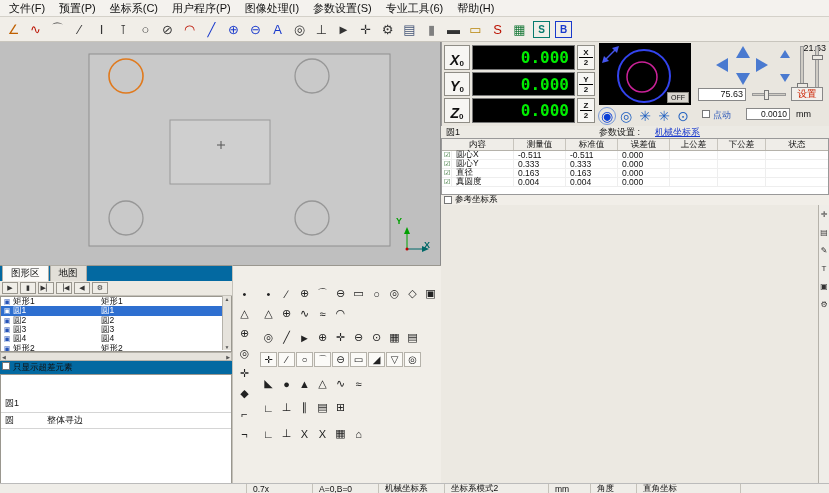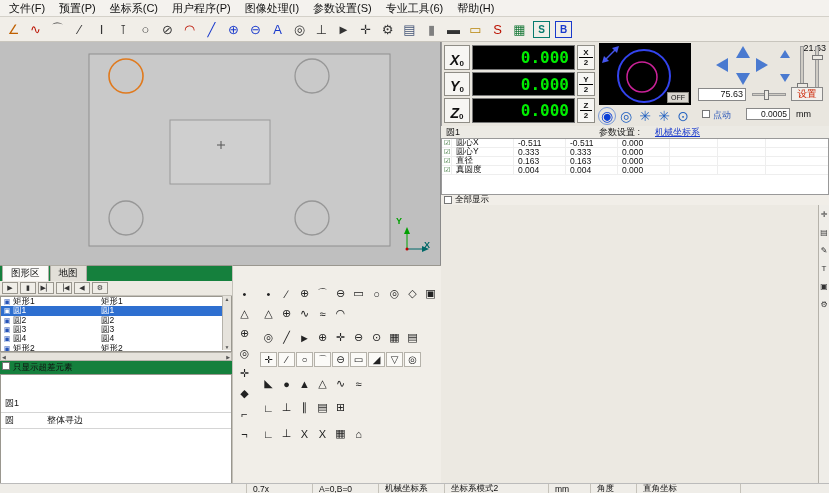--- a/index.html
+++ b/index.html
@@ -14,21 +14,21 @@
 .tbtn{width:21px;height:21px;display:flex;align-items:center;justify-content:center;font-size:13px;color:#333;cursor:default}
 [data-k="orange"]{color:#c06000}[data-k="red"]{color:#bb1100}[data-k="blue"]{color:#1a3acc}
 [data-k="dark"]{color:#333}[data-k="slate"]{color:#445577}[data-k="gray"]{color:#808080}
 [data-k="gold"]{color:#b8860b}[data-k="green"]{color:#1a7a3a}[data-k="magenta"]{color:#aa0077}
 .tbtn[data-k="teal-boxed"]{color:#067a6e;border:1px solid #067a6e;width:17px;height:17px;font-weight:bold;font-size:10px;margin:0 2px}
 .tbtn[data-k="blue-boxed"]{color:#1a3acc;border:1px solid #1a3acc;width:17px;height:17px;font-weight:bold;font-size:10px;margin:0 2px}
 
 .cad{left:0;top:42px;width:441px;height:223px;background:#bfbfbf;border-right:1px solid #8a8a8a}
 .axislbl{position:absolute;font-size:9px;font-weight:bold}
 
-.gpanel{left:0;top:265px;width:232px;height:158px;background:#15803d;border-top:1px solid #9a978f}
+.gpanel{left:0;top:265px;width:232px;height:158px;background:#0369a1;border-top:1px solid #9a978f}
 .gtabs{position:absolute;left:0;top:0;width:232px;height:15px;display:flex;align-items:flex-end;padding-left:2px;gap:1px}
 .gtab{padding:1px 8px;font-size:9.5px;border:1px solid #b0ada5;border-bottom:none;background:#e2dfd8;cursor:default}
 .gtab[data-k="active"]{background:#fbfaf8}
 .gctrl{position:absolute;left:0;top:15px;width:232px;height:15px;display:flex;gap:2px;padding:1px 2px;background:#ece9e2;border-bottom:1px solid #c5c2ba}
 .gcbtn{width:16px;height:12px;font-size:7px;border:1px solid #9a978f;background:#f0eee8;display:flex;align-items:center;justify-content:center;color:#333;cursor:default}
 .glist{position:absolute;left:0;top:30px;width:232px;height:56px;background:#fff;border:1px solid #9a978f;overflow:hidden}
 .lrow{height:9.3px;display:flex;align-items:center;font-size:8.5px;line-height:9px}
 .lrow[data-sel="1"]{background:#2e6fd0;color:#fff}
 .lchk{width:12px;text-align:center;color:#2553b8;font-size:7px}
 .lrow[data-sel="1"] .lchk{color:#fff}
@@ -402,31 +402,40 @@
     <span class="vslider" style="left:121px;top:4px">
         <span class="vthumb" style="top:8px"></span>
       </span>
     <span class="posbox">75.63</span>
     <span class="hslider" style="left:58px;top:51px">
         <span class="hthumb" style="left:11px"></span>
       </span>
     <span class="setbtn">设置</span>
     <span class="cbx" style="position:absolute;left:8px;top:68px"></span>
     <span class="joglabel">点动</span>
-    <span class="stepbox">0.0005</span>
+    <span class="stepbox">0.0010</span>
     <span class="unitlbl">mm</span>
   </div>
 
   <div class="fhdr abs">
     <span class="ftxt" style="left:5px">圆1</span>
     <span class="ftxt" style="left:158px">参数设置 :</span>
     <span class="ftxt flink" style="left:214px">机械坐标系</span>
   </div>
 
   <div class="rtable abs">
+    <div class="thead">
+      <span class="thc">内容</span>
+        <span class="thc">测量值</span>
+        <span class="thc">标准值</span>
+        <span class="thc">误差值</span>
+        <span class="thc">上公差</span>
+        <span class="thc">下公差</span>
+        <span class="thc">状态</span>
+    </div>
     <div>
 
         <div class="trow">
           <span class="tc tc-chk">☑</span>
           <span class="tc tc-name">圆心X</span>
           <span class="tc tc-v">-0.511</span>
           <span class="tc tc-v">-0.511</span>
           <span class="tc tc-v">0.000</span>
           <span class="tc tc-t"></span>
           <span class="tc tc-t"></span>
@@ -464,21 +473,21 @@
           <span class="tc tc-t"></span>
           <span class="tc tc-t"></span>
           <span class="tc tc-s"></span>
         </div>
 
 
     </div>
   </div>
   <div class="showall abs">
     <span class="cbx"></span>
-    <span>全部显示</span>
+    <span>参考坐标系</span>
   </div>
 
 
   <div class="rstrip abs">
     <span class="sicon">✛</span>
       <span class="sicon">▤</span>
       <span class="sicon">✎</span>
       <span class="sicon">T</span>
       <span class="sicon">▣</span>
       <span class="sicon">⚙</span>

